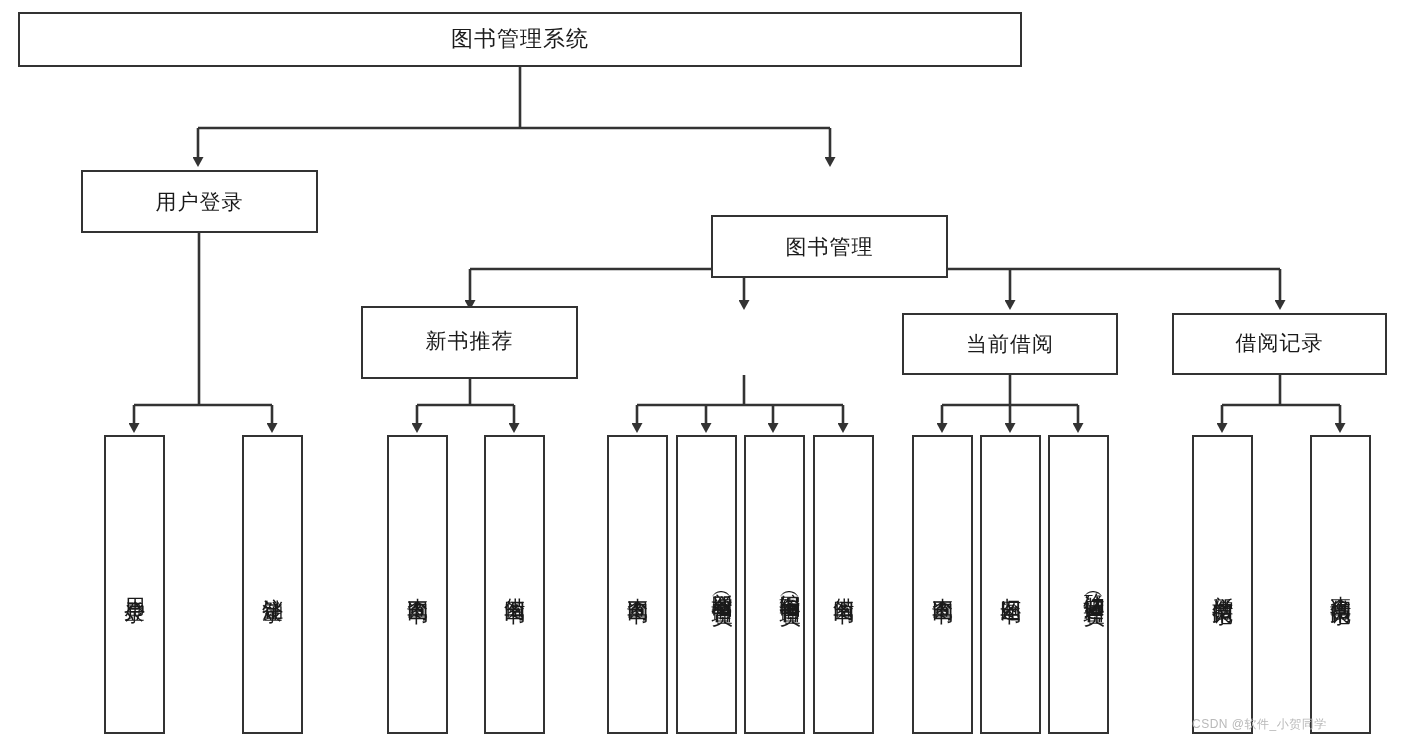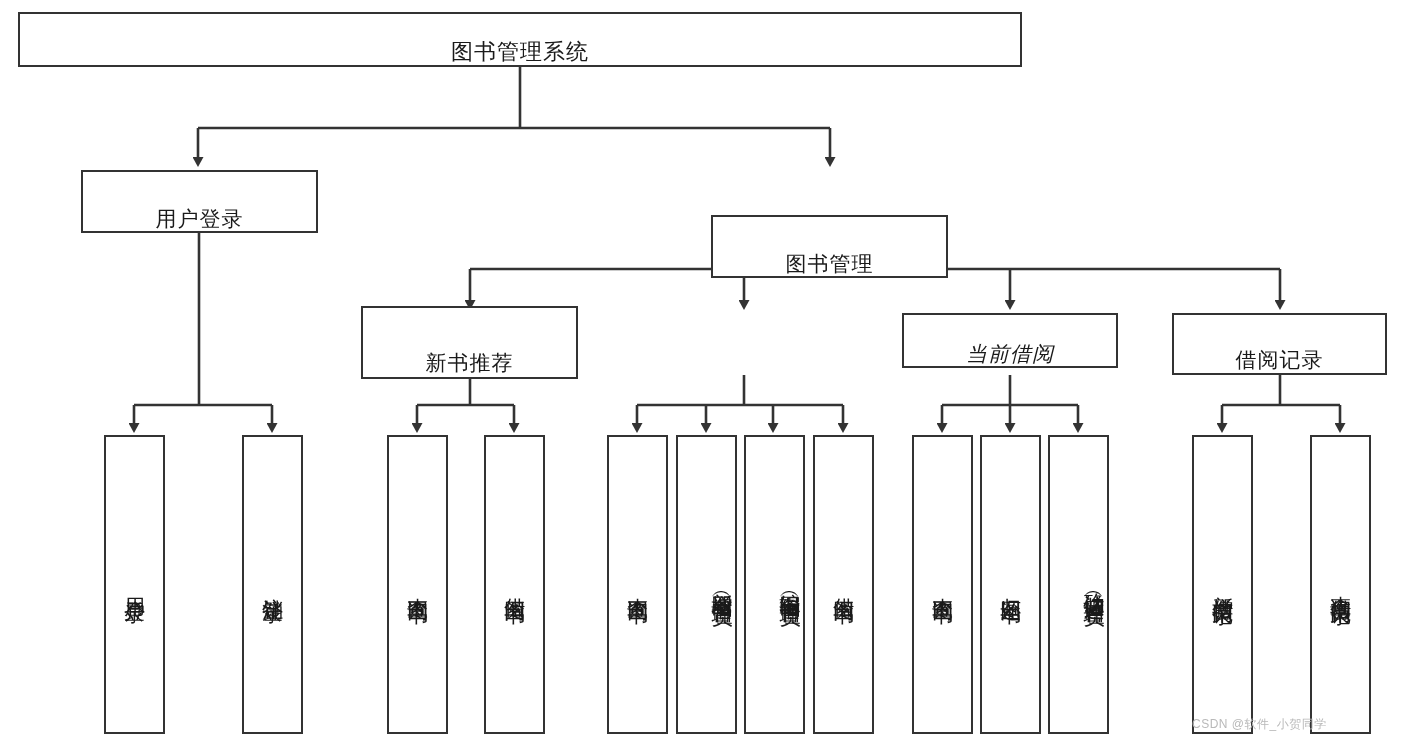--- a/index.html
+++ b/index.html
@@ -23,21 +23,21 @@
     width: 1405px;
     height: 747px;
     pointer-events: none;
   }
   .node {
     position: absolute;
     box-sizing: border-box;
     background: #ffffff;
     border: 2px solid #333333;
     display: flex;
-    align-items: flex-end;
+    align-items: center;
     justify-content: center;
     color: #1a1a1a;
   }
   .node.horiz {
     font-size: 21px;
     line-height: 1.2;
     letter-spacing: 1px;
     white-space: nowrap;
   }
   .node.vert {
@@ -127,21 +127,21 @@
   <div class="node horiz" style="left:81px; top:170px; width:237px; height:63px;">
     <span>用户登录</span>
   </div>
   <div class="node horiz" style="left:711px; top:170px; width:237px; height:63px;margin-top:45px;">
     <span>图书管理</span>
   </div>
 
   <div class="node horiz" style="left:361px; top:306px; width:217px; height:73px;font-family:Liberation Mono, monospace;">
     <span>新书推荐</span>
   </div>
-  <div class="node horiz" style="left:902px; top:313px; width:216px; height:55px;font-style:italic;">
+  <div class="node horiz" style="left:902px; top:313px; width:216px; height:62px;">
     <span>当前借阅</span>
   </div>
   <div class="node horiz" style="left:1172px; top:313px; width:215px; height:62px;font-family:Liberation Serif, serif;">
     <span>借阅记录</span>
   </div>
 
   <div class="node vert mid" style="left:104px; top:435px; width:61px; height:299px;">
     <span>用户登录</span>
   </div>
   <div class="node vert mid" style="left:242px; top:435px; width:61px; height:299px;">

